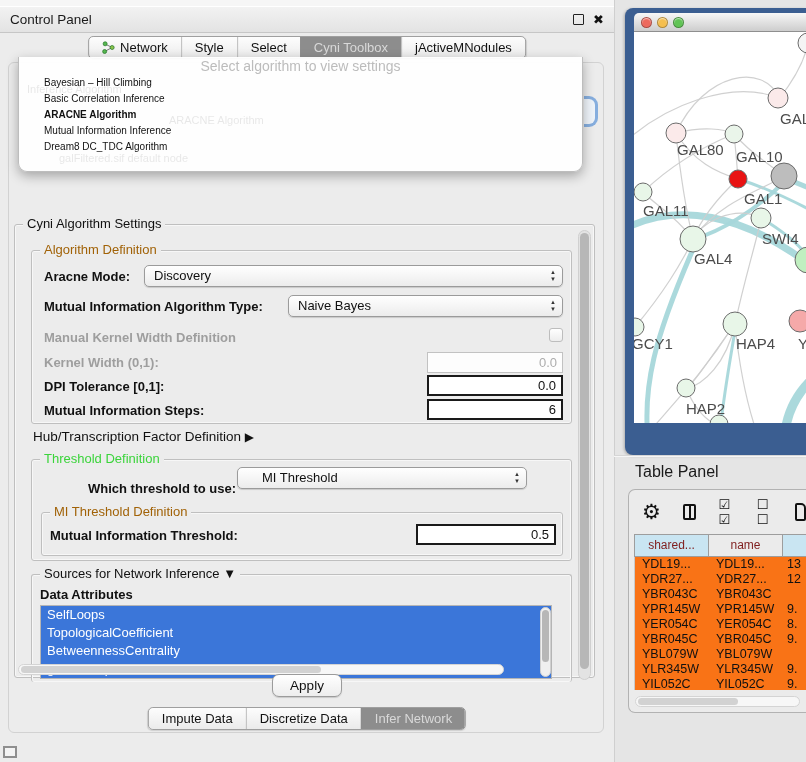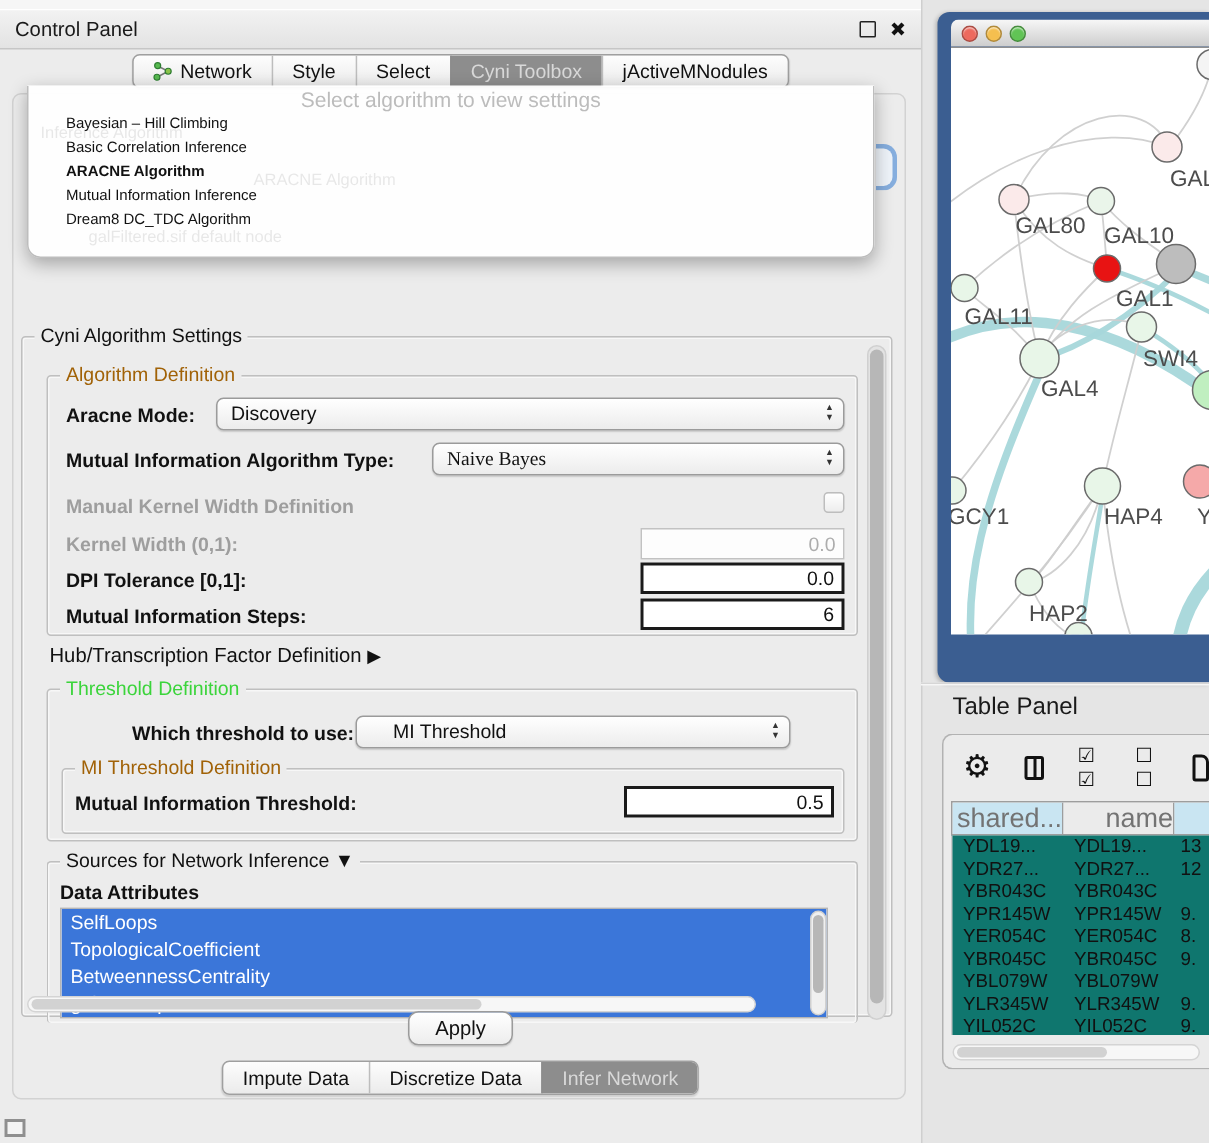--- a/index.html
+++ b/index.html
@@ -116,23 +116,23 @@
   .ic-gear::before { content:"⚙"; font-size:21px; line-height:20px; }
   .ic-columns { width:18px; height:16px; border:2px solid #111; border-radius:2px; }
   .ic-columns::after { content:""; width:2px; height:12px; background:#111; margin:0 auto; }
   .ic-checked-pair::before { content:"☑ ☑"; font-size:13px; letter-spacing:-1px; }
   .ic-unchecked-pair::before { content:"☐ ☐"; font-size:13px; letter-spacing:-1px; }
   .ic-document { width:14px; height:18px; border:2px solid #111; border-radius:2px 5px 2px 2px; }
 
   #tp-header { position:absolute; left:5px; top:44px; right:0; height:23px; display:flex;
     border:1px solid #9d9d9d; border-right:none; overflow:hidden; }
   .hcell { width:74px; flex:0 0 74px; background:#ebebeb; border-right:1px solid #9d9d9d;
-    font-size:18px; line-height:21px; text-align:right; color:#737373; }
+    font-size:12px; line-height:21px; text-align:center; color:#7f1d1d; }
   .hcell.hl { background:#c9e5f2; }
-  #tp-rows { position:absolute; left:5px; top:67px; right:0; height:133px; background:#0f766e; overflow:hidden;
+  #tp-rows { position:absolute; left:5px; top:67px; right:0; height:133px; background:#f97316; overflow:hidden;
     border-left:1px solid #c9c9c9; }
   .trow { display:flex; height:15px; }
   .tcell { width:74px; flex:0 0 74px; font-size:12.5px; line-height:15px; padding-left:7px;
     white-space:nowrap; overflow:hidden; color:#111; }
   .tcell:last-child { padding-left:4px; }
 </style>
 </head>
 <body>
 
 <div id="control-panel" class="abs">
@@ -184,21 +184,21 @@
     <div class="group" style="left:16px; top:25px; width:541px; height:174px;">
       <span class="gtitle blue">Algorithm Definition</span>
 
       <span class="lbl b" style="left:12px; top:18px;">Aracne Mode:</span>
       <div class="combo" style="left:112px; top:14px; width:419px;">
         <span>Discovery</span>
         <span class="arrows">▲<br>▼</span>
       </div>
 
       <span class="lbl b" style="left:12px; top:48px;">Mutual Information Algorithm Type:</span>
-      <div class="combo" style="left:256px; top:44px; width:275px;font-family:Liberation Serif, serif;">
+      <div class="combo" style="left:256px; top:44px; width:275px;">
         <span>Naive Bayes</span>
         <span class="arrows">▲<br>▼</span>
       </div>
 
       <span class="lbl dis" style="left:12px; top:79px;text-align:center;">Manual Kernel Width Definition</span>
       <span class="checkbox" style="right:8px; top:77px;"></span>
 
       <span class="lbl dis" style="left:12px; top:104px;">Kernel Width (0,1):</span>
       <span class="field dis" style="left:395px; top:101px; width:136px;">0.0</span>
 
@@ -211,21 +211,21 @@
 
     <span class="lbl" style="left:18px; top:204px; font-size:13.5px;">
       <span>Hub/Transcription Factor Definition</span>
       <span class="hub-arrow">▶</span>
     </span>
 
     <div class="group" style="left:16px; top:234px; width:541px; height:102px;">
       <span class="gtitle green">Threshold Definition</span>
 
       <span class="lbl b" style="left:56px; top:21px;">Which threshold to use:</span>
-      <div class="combo" style="left:205px; top:17px; width:290px;padding-left:24px;">
+      <div class="combo" style="left:205px; top:7px; width:290px;padding-left:24px;">
         <span>MI Threshold</span>
         <span class="arrows">▲<br>▼</span>
       </div>
 
       <div class="group" style="left:9px; top:52px; width:522px; height:44px;">
         <span class="gtitle blue">MI Threshold Definition</span>
         <span class="lbl b" style="left:8px; top:15px;">Mutual Information Threshold:</span>
         <span class="field" style="left:374px; top:11px; width:140px;">0.5</span>
       </div>
     </div>

